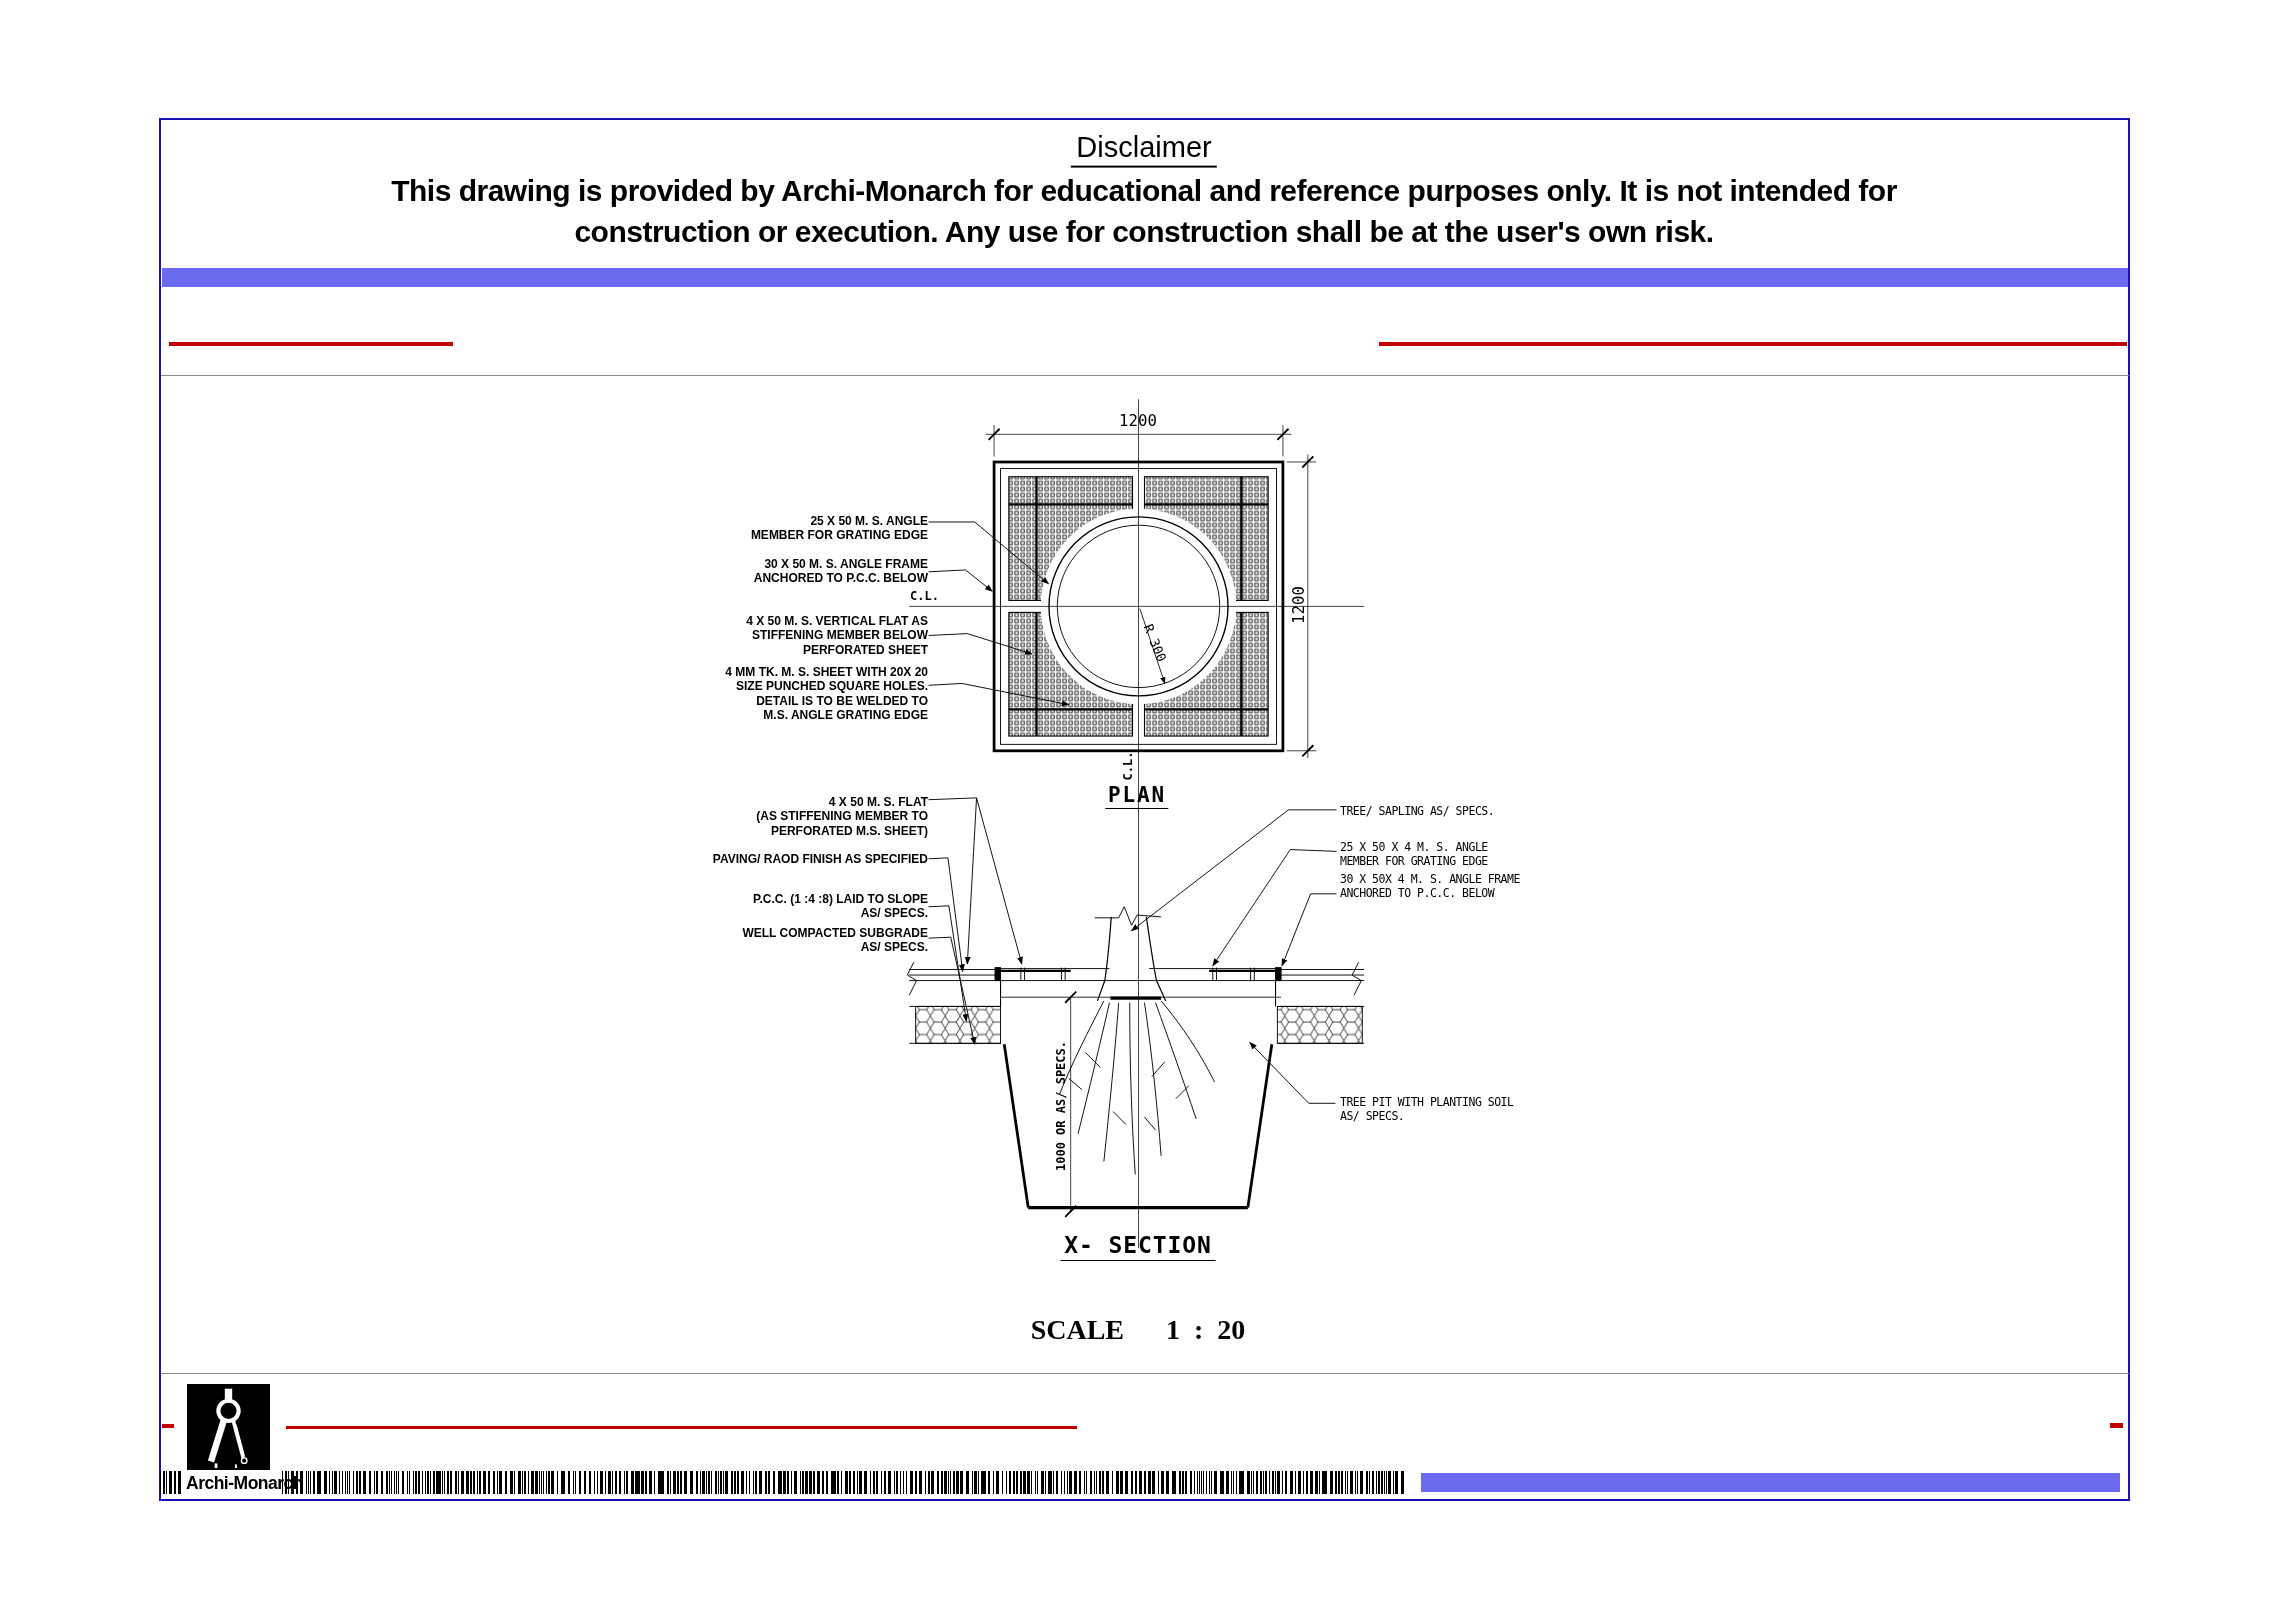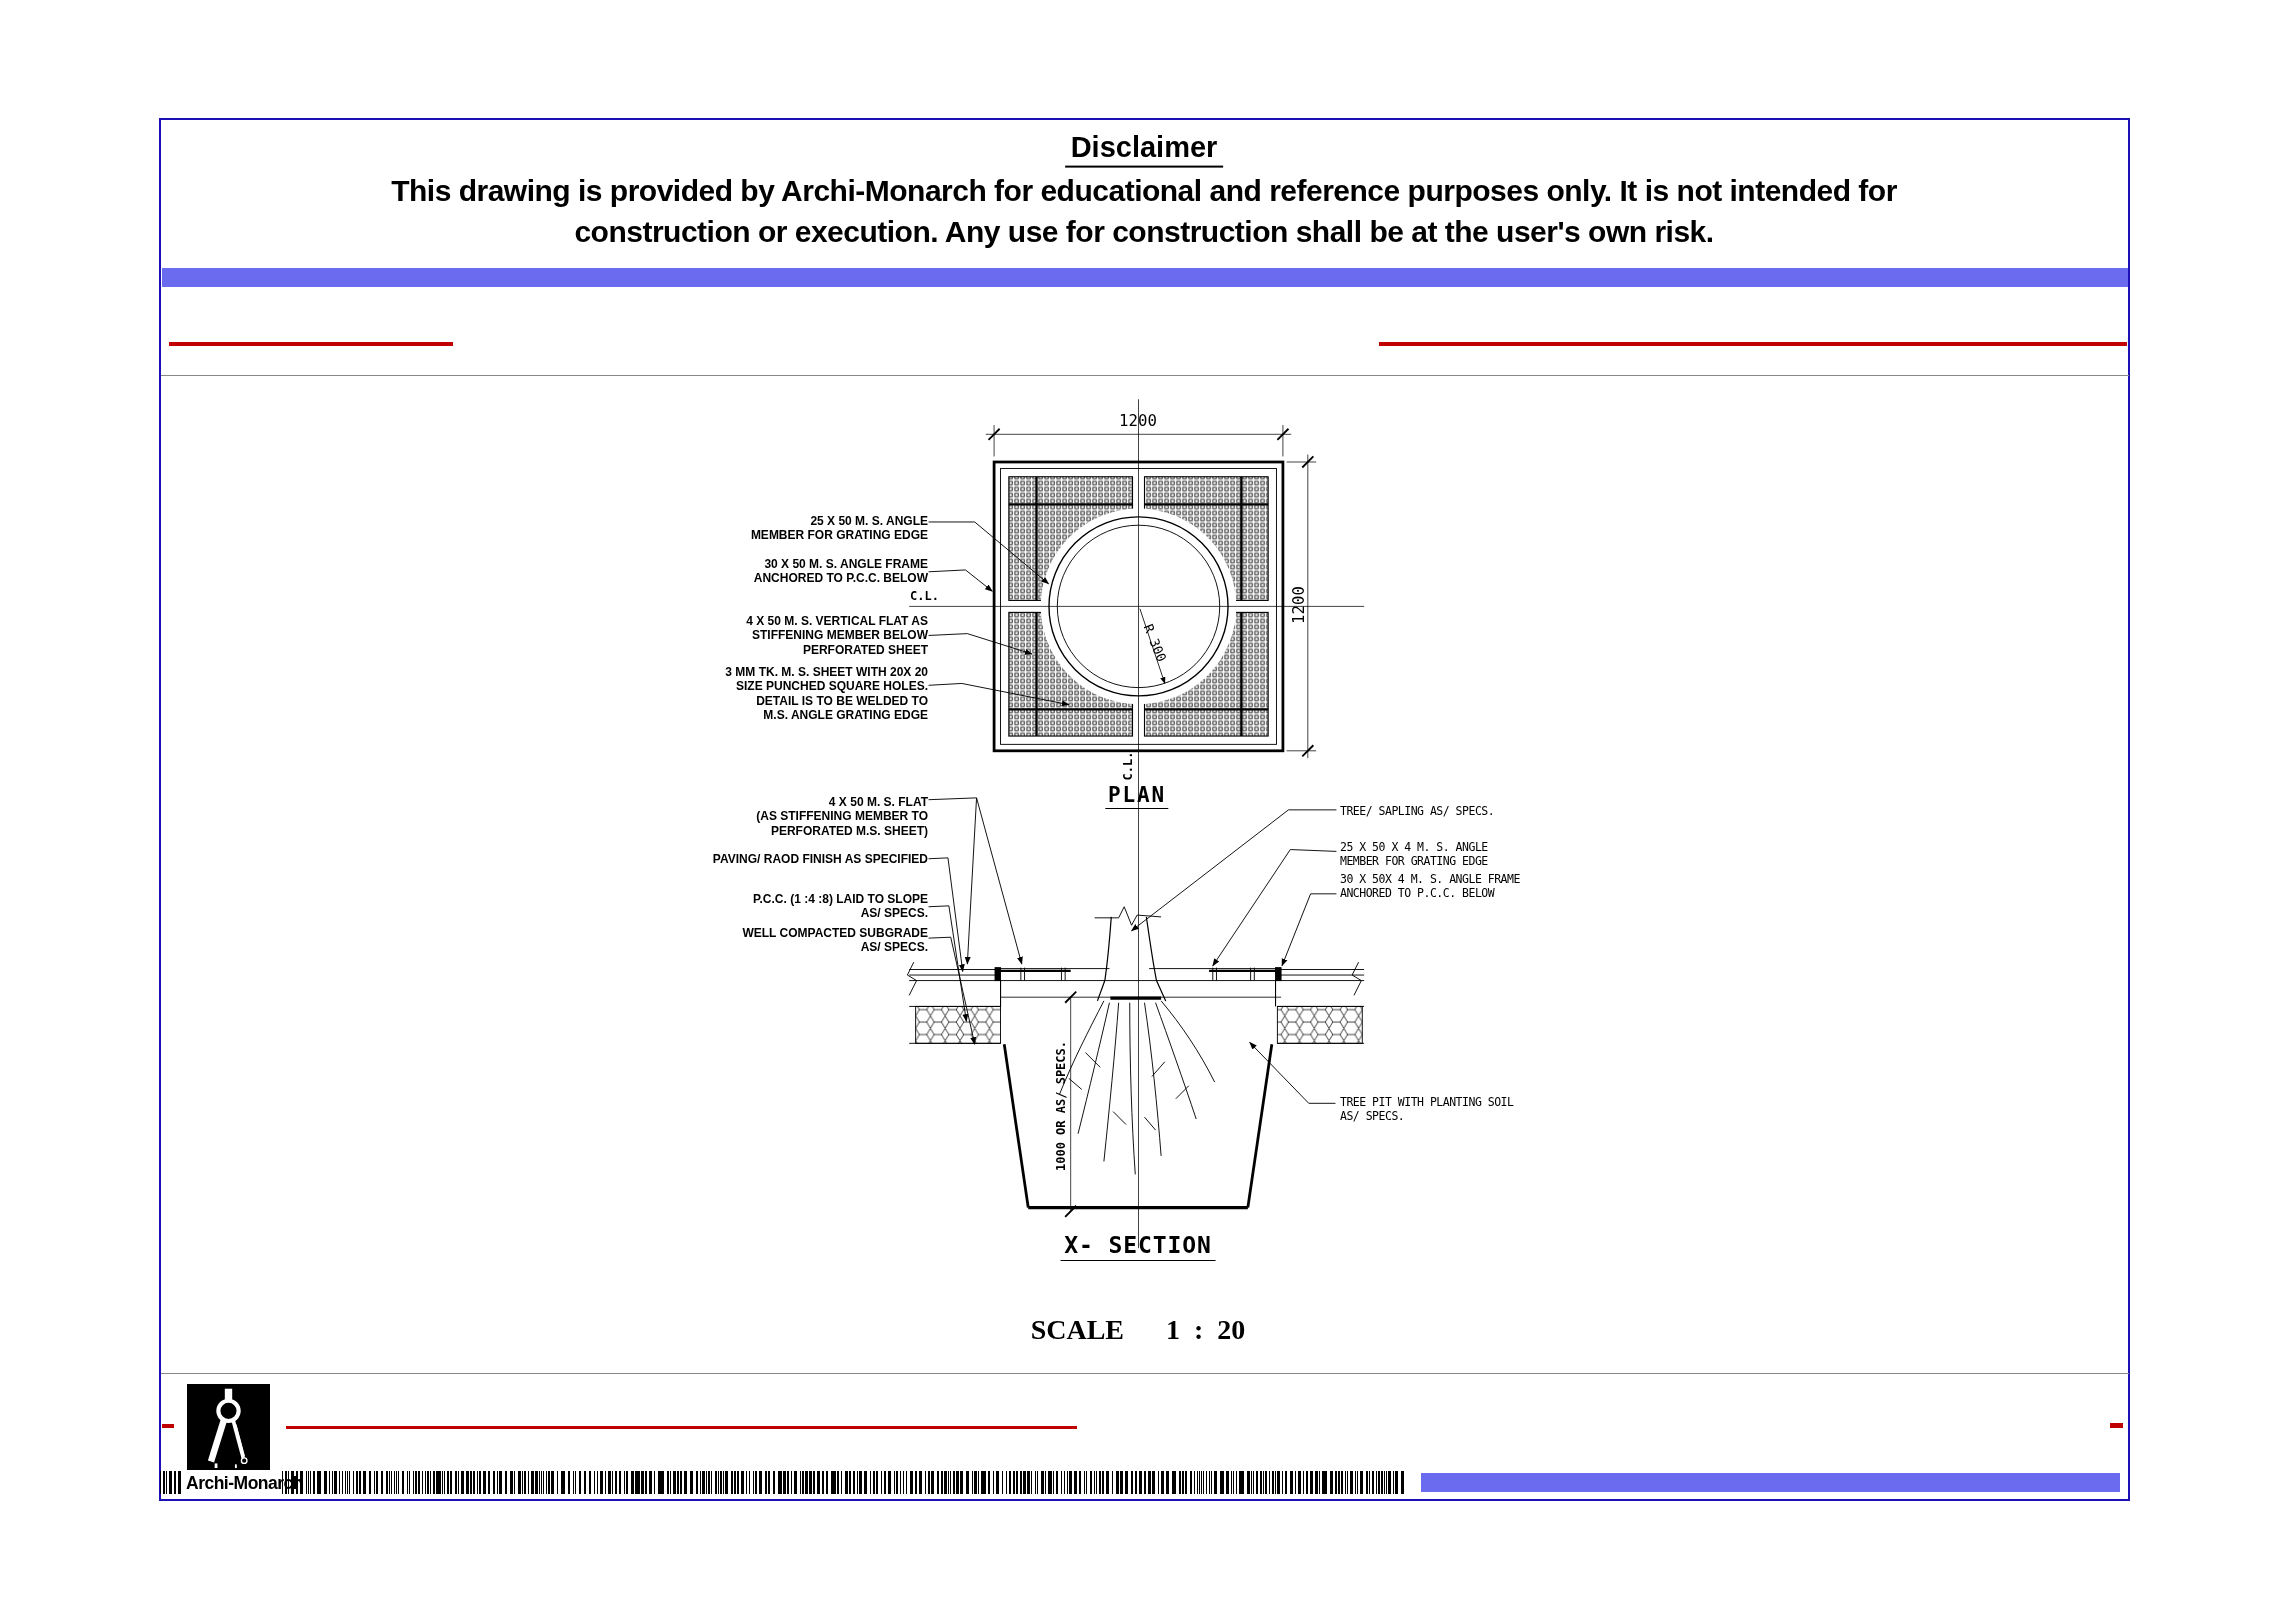--- a/index.html
+++ b/index.html
@@ -4,21 +4,21 @@
 <style>
   html,body{margin:0;padding:0;background:#fff;}
   .page{position:relative;width:2290px;height:1619px;background:#fff;overflow:hidden;
         font-family:"Liberation Sans",sans-serif;color:#000;}
   .abs{position:absolute;}
   .sheet-border{left:159px;top:118px;width:1971px;height:1383px;border:2.8px solid #1a10b5;box-sizing:border-box;}
   .bluebar{background:#6b6bef;}
   .redline{background:#c00000;}
   .grayline{background:#888;height:0.9px;}
   .center{transform:translate(-50%,-50%);white-space:nowrap;}
-  .disc-title{font-weight:bold;font-size:29px;border-bottom:2.8px solid #000;padding:0 5.5px 1.8px;}
+  .disc-title{font-weight:normal;font-size:29px;border-bottom:2.8px solid #000;padding:0 5.5px 1.8px;}
   .disc-line{font-weight:bold;font-size:30px;letter-spacing:-0.5px;white-space:nowrap;}
   .cat-title{font-weight:bold;font-size:41px;letter-spacing:-0.9px;white-space:nowrap;}
   .lbl{position:absolute;font-weight:bold;font-size:12px;line-height:14.3px;}
   .lbl.r{width:222px;text-align:right;}
   .cadlbl{position:absolute;font-family:"DejaVu Sans Mono",monospace;font-weight:normal;
           font-size:11.5px;line-height:14px;letter-spacing:-0.5px;white-space:nowrap;}
   .cadtxt{position:absolute;font-family:"DejaVu Sans Mono",monospace;white-space:nowrap;}
   .rotm90{transform:translate(-50%,-50%) rotate(-90deg);}
   .plan-title{font-size:21px;font-weight:bold;letter-spacing:1.8px;border-bottom:1.4px solid #000;padding:0 2.8px 0.9px;}
   .xsec-title{font-size:23px;font-weight:bold;letter-spacing:0.9px;border-bottom:1.8px solid #000;padding:0 3.7px 1.8px;}
@@ -220,21 +220,21 @@
   <div class="lbl r" style="left:706px;top:557px">
     <div>30 X 50 M. S.  ANGLE FRAME</div>
       <div>ANCHORED TO P.C.C. BELOW</div>
   </div>
   <div class="lbl r" style="left:706px;top:614px">
     <div>4 X 50 M. S.  VERTICAL FLAT AS</div>
       <div>STIFFENING MEMBER BELOW</div>
       <div>PERFORATED SHEET</div>
   </div>
   <div class="lbl r" style="left:706px;top:665px">
-    <div>3 MM TK. M. S. SHEET WITH 20X 20</div>
+    <div>4 MM TK. M. S. SHEET WITH 20X 20</div>
       <div>SIZE PUNCHED SQUARE HOLES.</div>
     <div>DETAIL IS TO BE WELDED TO</div>
       <div>M.S. ANGLE GRATING EDGE</div>
   </div>
 
   <div class="lbl r" style="left:706px;top:795px">
     <div>4 X 50 M. S. FLAT</div>
       <div>(AS STIFFENING MEMBER TO</div>
       <div>PERFORATED M.S. SHEET)</div>
   </div>

